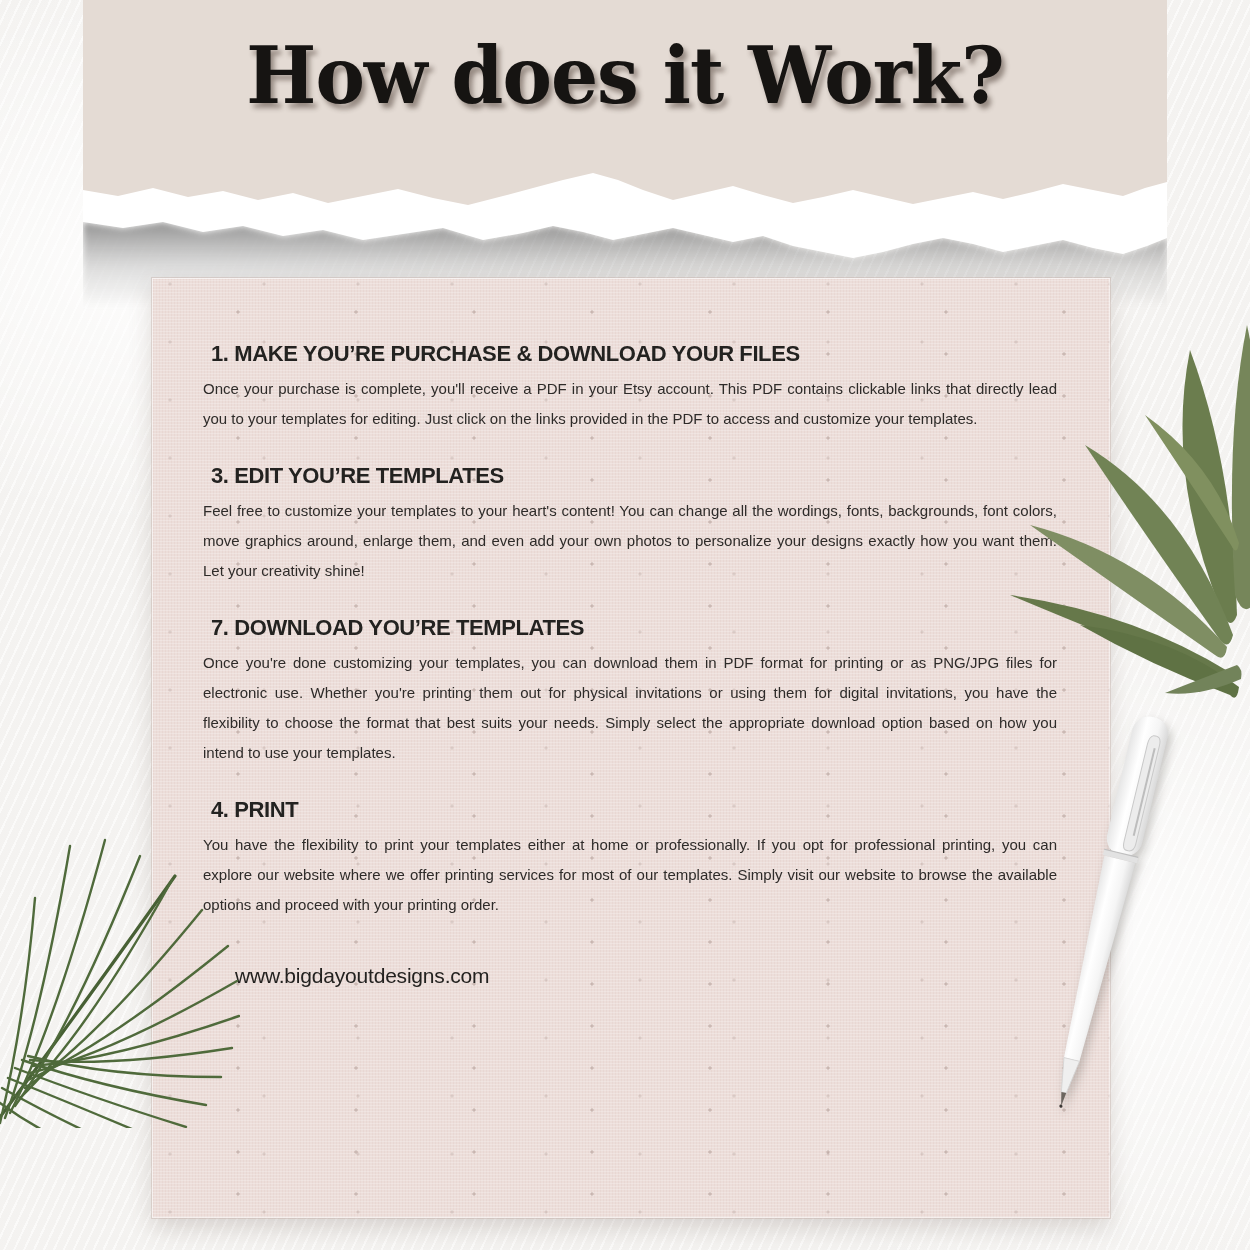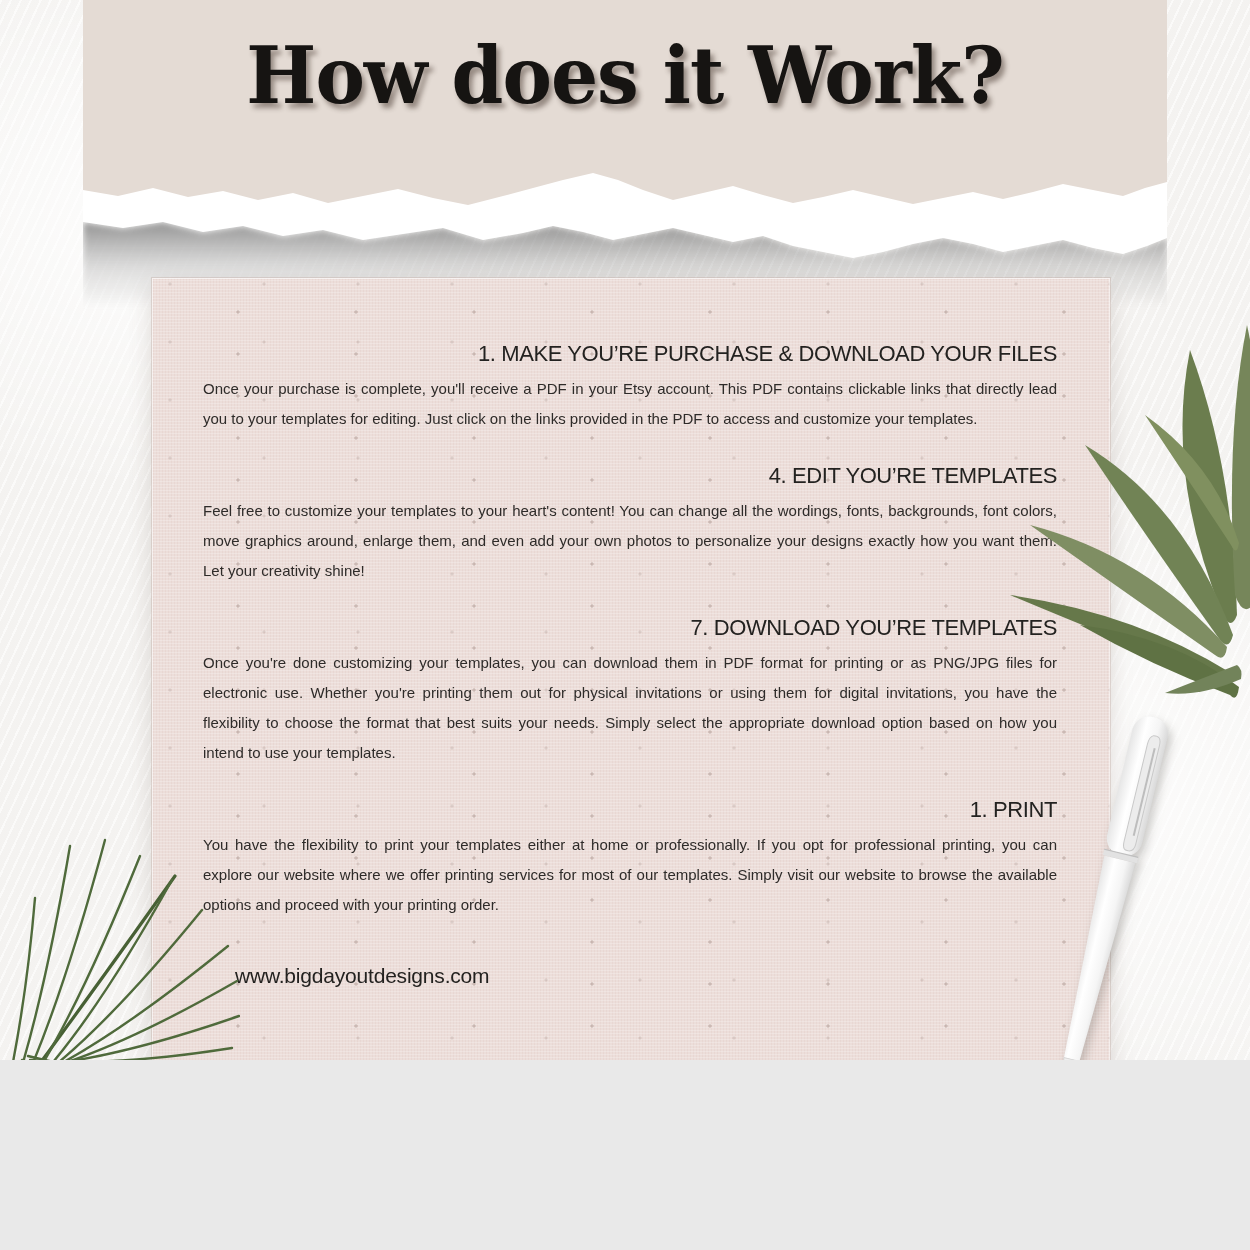--- a/index.html
+++ b/index.html
@@ -1,17 +1,17 @@
 <!DOCTYPE html>
 <html><head>
 <meta charset="utf-8">
 <style>
   html,body{margin:0;padding:0;}
   body{font-family:"Liberation Sans",sans-serif;background:#e9e9e9;}
-  .canvas{position:relative;width:1250px;height:1060px;overflow:hidden;
+  .canvas{position:relative;width:1250px;height:1250px;overflow:hidden;
     background:
       radial-gradient(ellipse 600px 400px at 15% 20%, rgba(255,255,255,.9), rgba(255,255,255,0) 70%),
       radial-gradient(ellipse 700px 500px at 85% 75%, rgba(255,255,255,.8), rgba(255,255,255,0) 70%),
       repeating-linear-gradient(115deg, rgba(255,255,255,.5) 0 2px, rgba(240,238,236,.35) 2px 9px),
       #f6f5f3;}
   
   .band-wrap{position:absolute;left:83px;top:0;width:1084px;height:310px;z-index:2;}
   .band-svg{position:absolute;left:0;top:0;}
   .title{position:absolute;left:0;top:30px;width:1084px;text-align:center;
     font-family:"DejaVu Serif",serif;font-weight:700;font-size:78px;color:#161412;
@@ -24,22 +24,22 @@
       radial-gradient(circle, rgba(125,100,92,.30) 1.3px, rgba(125,100,92,0) 2px),
       radial-gradient(circle, rgba(125,100,92,.18) 1.2px, rgba(125,100,92,0) 1.9px),
       repeating-linear-gradient(0deg, rgba(255,255,255,.22) 0 1px, rgba(0,0,0,0) 1px 3px),
       repeating-linear-gradient(90deg, rgba(221,196,190,.25) 0 1px, rgba(0,0,0,0) 1px 3px),
       linear-gradient(#ecdeda,#ecdeda);
     background-size:118px 42px, 94px 58px, auto, auto, auto;
     background-position:26px 12px, 64px 34px, 0 0, 0 0, 0 0;
     border:1px solid rgba(255,255,255,.55);
     box-shadow:0 0 0 1px rgba(190,165,158,.35), 0 10px 22px rgba(100,80,70,.20);}
   .card section{margin:0 0 27px 0;}
-  .card h2{margin:0 0 6px 8px;font-size:22px;line-height:29px;font-weight:400;
-    color:#232220;letter-spacing:-.4px;text-align:right;}
+  .card h2{margin:0 0 6px 8px;font-size:22px;line-height:29px;font-weight:700;
+    color:#232220;letter-spacing:-.4px;}
   .card p{margin:0;font-size:15px;line-height:30px;color:#2e2b29;
     text-align:justify;text-justify:inter-word;}
   .site{margin-top:44px;font-size:21px;font-weight:400;color:#232220;letter-spacing:-.2px;margin-left:32px;}
   
   .leaves{position:absolute;left:985px;top:295px;z-index:4;}
   .palm{position:absolute;left:0;top:788px;z-index:4;}
   .pen{position:absolute;left:1028px;top:702px;z-index:5;filter:drop-shadow(3px 5px 5px rgba(90,85,80,.30));}
 </style>
 </head>
 <body>
@@ -67,29 +67,29 @@
     </svg>
     <div class="title">How does it Work?</div>
   </div>
 
   <div class="card">
     <section>
       <h2>1. MAKE YOU’RE PURCHASE &amp; DOWNLOAD YOUR FILES</h2>
       <p>Once your purchase is complete, you'll receive a PDF in your Etsy account. This PDF contains clickable links that directly lead you to your templates for editing. Just click on the links provided in the PDF to access and customize your templates.</p>
     </section>
     <section>
-      <h2>4. EDIT YOU’RE TEMPLATES</h2>
+      <h2>3. EDIT YOU’RE TEMPLATES</h2>
       <p>Feel free to customize your templates to your heart's content! You can change all the wordings, fonts, backgrounds, font colors, move graphics around, enlarge them, and even add your own photos to personalize your designs exactly how you want them. Let your creativity shine!</p>
     </section>
     <section>
       <h2>7. DOWNLOAD YOU’RE TEMPLATES</h2>
       <p>Once you're done customizing your templates, you can download them in PDF format for printing or as PNG/JPG files for electronic use. Whether you're printing them out for physical invitations or using them for digital invitations, you have the flexibility to choose the format that best suits your needs. Simply select the appropriate download option based on how you intend to use your templates.</p>
     </section>
     <section>
-      <h2>1. PRINT</h2>
+      <h2>4. PRINT</h2>
       <p>You have the flexibility to print your templates either at home or professionally. If you opt for professional printing, you can explore our website where we offer printing services for most of our templates. Simply visit our website to browse the available options and proceed with your printing order.</p>
     </section>
     <div class="site">www.bigdayoutdesigns.com</div>
   </div>
 
   <svg class="leaves" width="265" height="420" viewBox="0 0 265 420">
     <g stroke="none">
       <path fill="#6b7d4e" d="M238,320 Q180,180 205,55 Q248,170 252,320 Q246,336 238,320 Z"></path>
       <path fill="#76865a" d="M250,300 Q240,140 262,30 Q290,160 268,310 Q258,322 250,300 Z"></path>
       <path fill="#718355" d="M235,345 Q160,240 100,150 Q200,210 248,340 Q244,356 235,345 Z"></path>

